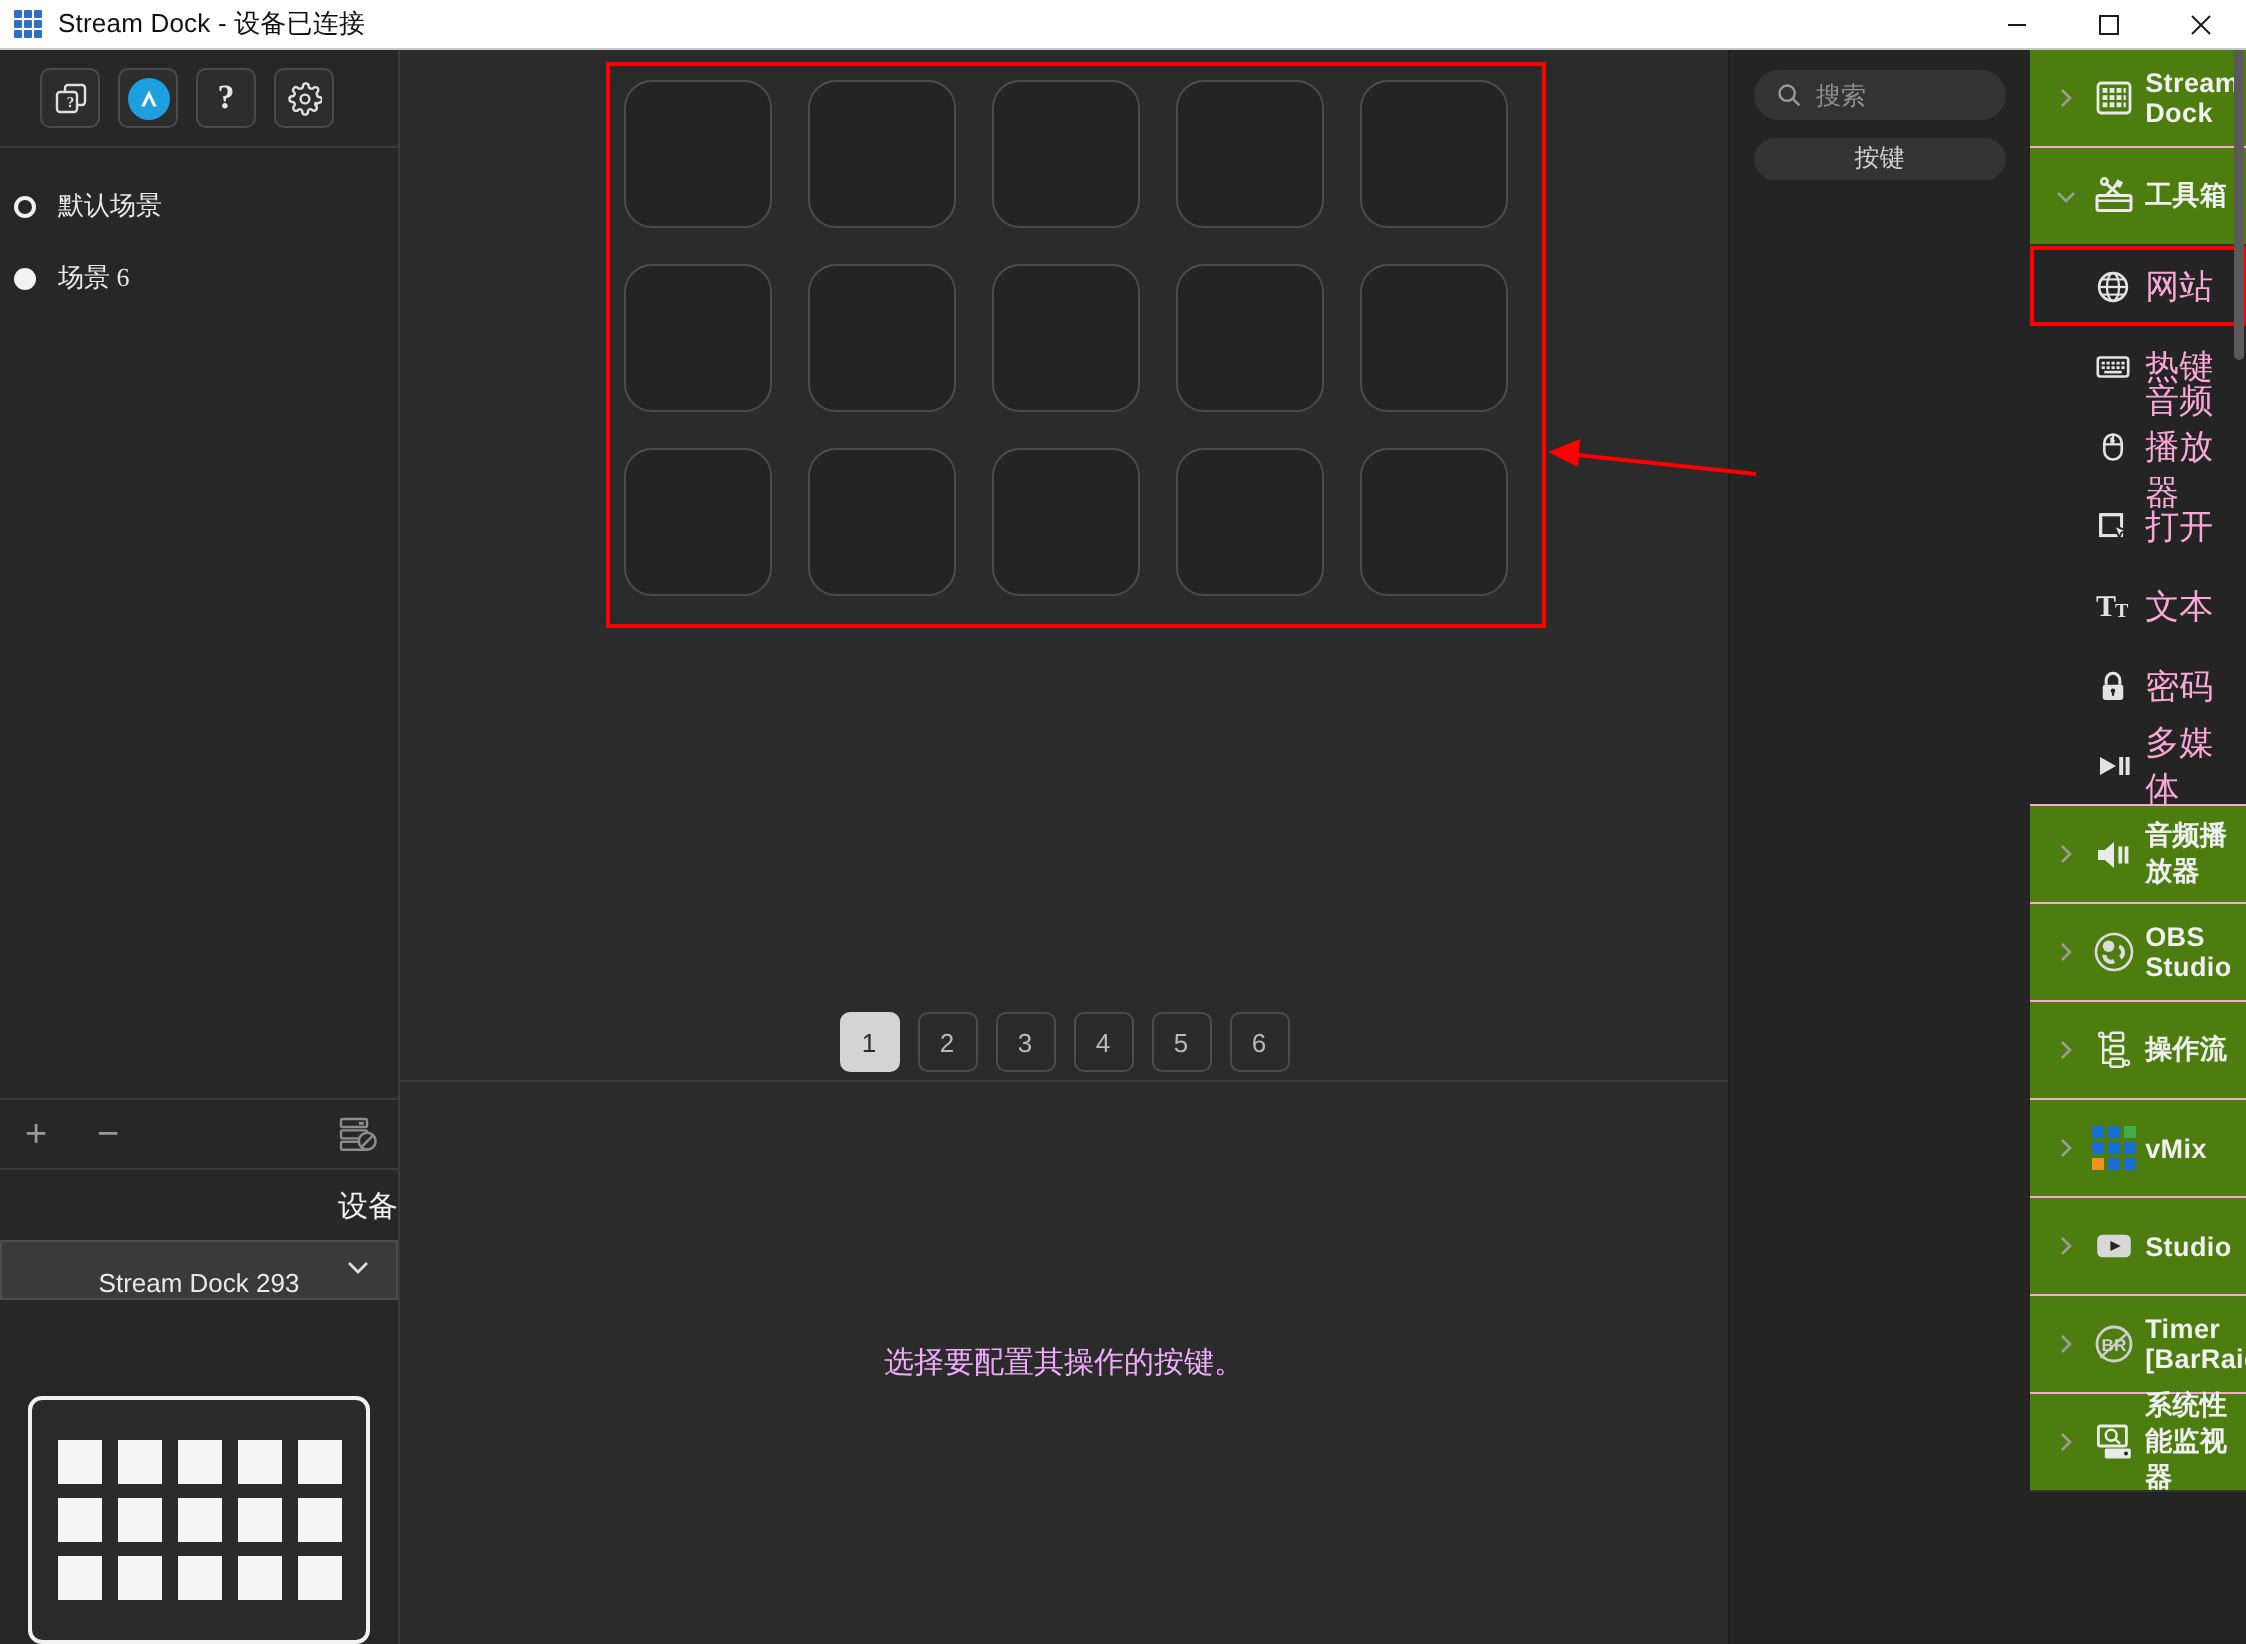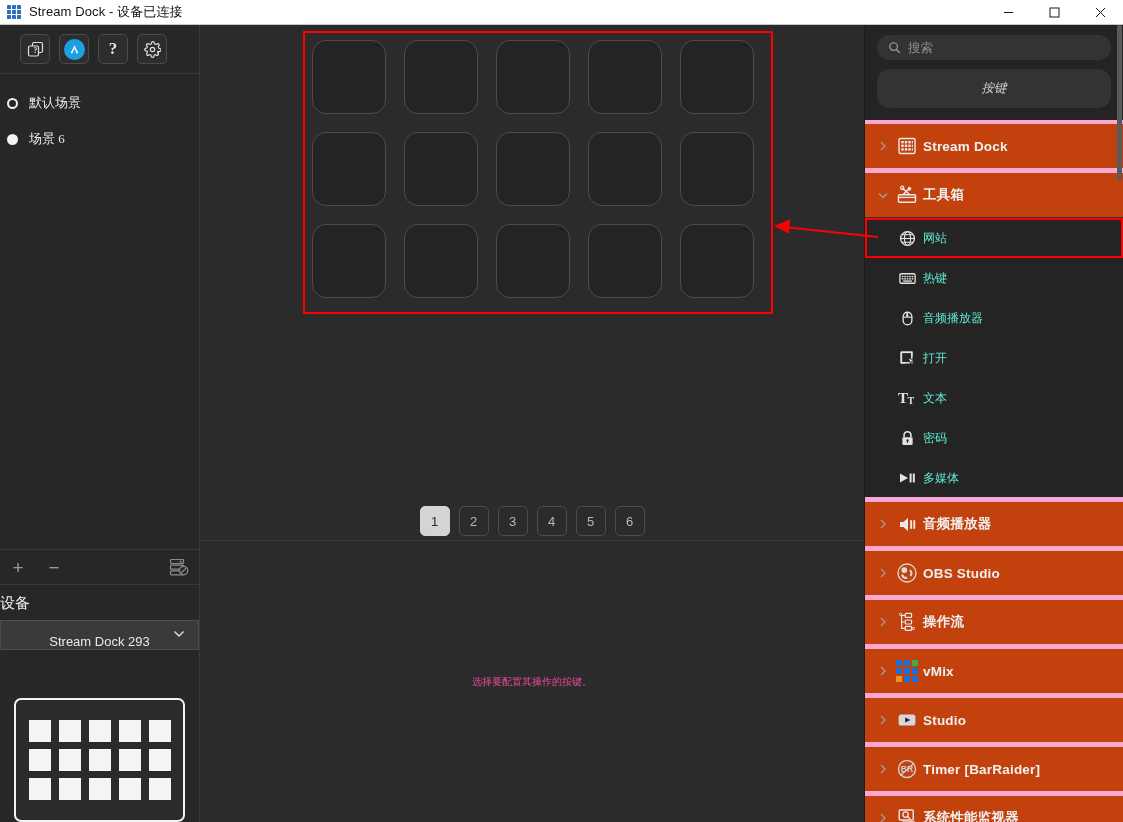--- a/index.html
+++ b/index.html
@@ -52,21 +52,21 @@
 
   #sidebar-spacer { flex: 1 1 auto; }
 
   #scene-actions { height: 36px; border-top: 1px solid #3a3a3a; border-bottom: 1px solid #3a3a3a;
                    display: flex; align-items: center; position: relative; background: #272727; }
   .sa-btn { width: 36px; height: 34px; display: flex; align-items: center; justify-content: center;
             color: #9a9a9a; font-size: 19px; line-height: 1; }
   #sa-right { position: absolute; right: 10px; top: 50%; transform: translateY(-50%);
               width: 20px; height: 20px; color: #8c8c8c; }
 
-  #device-head { text-align: left; color: #f0f0f0; font-size: 15px; padding: 9px 0 7px; }
+  #device-head { text-align: right; color: #f0f0f0; font-size: 15px; padding: 9px 0 7px; }
   #device-select { margin: 0 0 0 0; height: 30px; background: #3a3a3a; border: 1px solid #4d4d4d;
                    display: flex; align-items: flex-end; justify-content: center; position: relative;
                    color: #e9e9e9; font-size: 13px; }
   #device-select .chev { position: absolute; right: 12px; top: 50%; transform: translateY(-50%); }
 
   #device-preview { margin: 48px auto 0; width: 171px; height: 124px; border: 2px solid #f2f2f2;
                     border-radius: 7px; background: #2b2b2b; display: flex; align-items: center; justify-content: center; }
   #device-preview .pgrid { display: grid; grid-template-columns: repeat(5, 22px); grid-template-rows: repeat(3, 22px);
                            gap: 7px 8px; }
   #device-preview .pgrid span { background: #f5f5f5; display: block; }
@@ -86,46 +86,46 @@
 
   #pager { position: absolute; left: 0; right: 0; top: 481px; display: flex; justify-content: center; gap: 9px; }
   .pg { width: 30px; height: 30px; border-radius: 5px; border: 1px solid #4c4c4c;
         display: flex; align-items: center; justify-content: center; font-size: 13px; color: #b9b9b9;
         background: #2b2b2b; }
   .pg.active { background: #d4d4d4; color: #2b2b2b; border-color: #d4d4d4; }
 
   #canvas-divider { height: 1px; background: #3a3a3a; }
   #canvas-bottom { flex: 1 1 auto; display: flex; align-items: center; justify-content: center;
                    background: #2b2b2b; }
-  #hint { color: #ec4899; font-size: 10px; }
+  #hint { color: #f0abfc; font-size: 15px; }
 
   
-  #right { width: 259px; height: 797px; background: #242424; display: flex; flex-direction: column;
+  #right { width: 259px; height: 797px; background: #242424; display: flex; 
            border-left: 1px solid #1c1c1c; overflow: hidden; position: relative; }
   #right-head { padding: 10px 12px 12px; background: #242424; }
   #search-box { height: 25px; background: #333333; border-radius: 13px; display: flex; align-items: center;
                 padding: 0 11px; }
   #search-box svg { flex: none; margin-right: 7px; }
   #search-input { background: transparent; border: none; outline: none; color: #cfcfcf;
                   font-size: 12.5px; width: 100%; font-family: inherit; }
   #search-input::placeholder { color: #8f8f8f; }
-  #btn-keys { margin-top: 9px; height: 39px; background: #333333; border-radius: 13px;
-              display: flex; align-items: center; justify-content: center; color: #cfcfcf; font-size: 12.5px; font-style: italic; }
+  #btn-keys { margin-top: 9px; height: 21px; background: #333333; border-radius: 13px;
+              display: flex; align-items: center; justify-content: center; color: #cfcfcf; font-size: 12.5px; }
 
   #plugin-list { flex: 1 1 auto; overflow: hidden; position: relative; }
-  .cat { border-top: 5px solid #f9a8d4; border-bottom: 1px solid #333333; height: 50px;
-         display: flex; align-items: center; padding-left: 10px; background: #c2410c; margin-top: -1px; }
+  .cat { border-top: 1px solid #f9a8d4; border-bottom: 1px solid #333333; height: 50px;
+         display: flex; align-items: center; padding-left: 10px; background: #4d7c0f; margin-top: -1px; }
   .cat .chev { width: 16px; flex: none; color: #9e9e9e; display: flex; align-items: center; justify-content: center; }
   .cat .cicon { width: 32px; flex: none; display: flex; align-items: center; justify-content: center; color: #e6e6e6; }
   .cat .clabel { font-size: 13.5px; font-weight: bold; color: #f0f0f0; letter-spacing: .2px; }
 
   .sub { height: 40px; display: flex; align-items: center; padding-left: 10px; background: #242424; }
   .sub .spacer { width: 16px; flex: none; }
   .sub .sicon { width: 32px; flex: none; display: flex; align-items: center; justify-content: center; color: #e3e3e3; }
-  .sub .slabel { font-size: 12px; color: #5eead4; }
+  .sub .slabel { font-size: 17px; color: #f9a8d4; }
   .sub.selected { box-shadow: inset 0 0 0 2px #fe0000; }
 
   #right-scroll { position: absolute; right: 1px; top: 0; width: 5px; height: 155px;
                   background: #5a5a5a; border-radius: 3px; }
 
   .vmix-grid { display: grid; grid-template-columns: repeat(3, 6px); grid-template-rows: repeat(3, 6px); gap: 2px; }
   .vmix-grid i { display: block; }
 </style>
 </head>
 <body>

